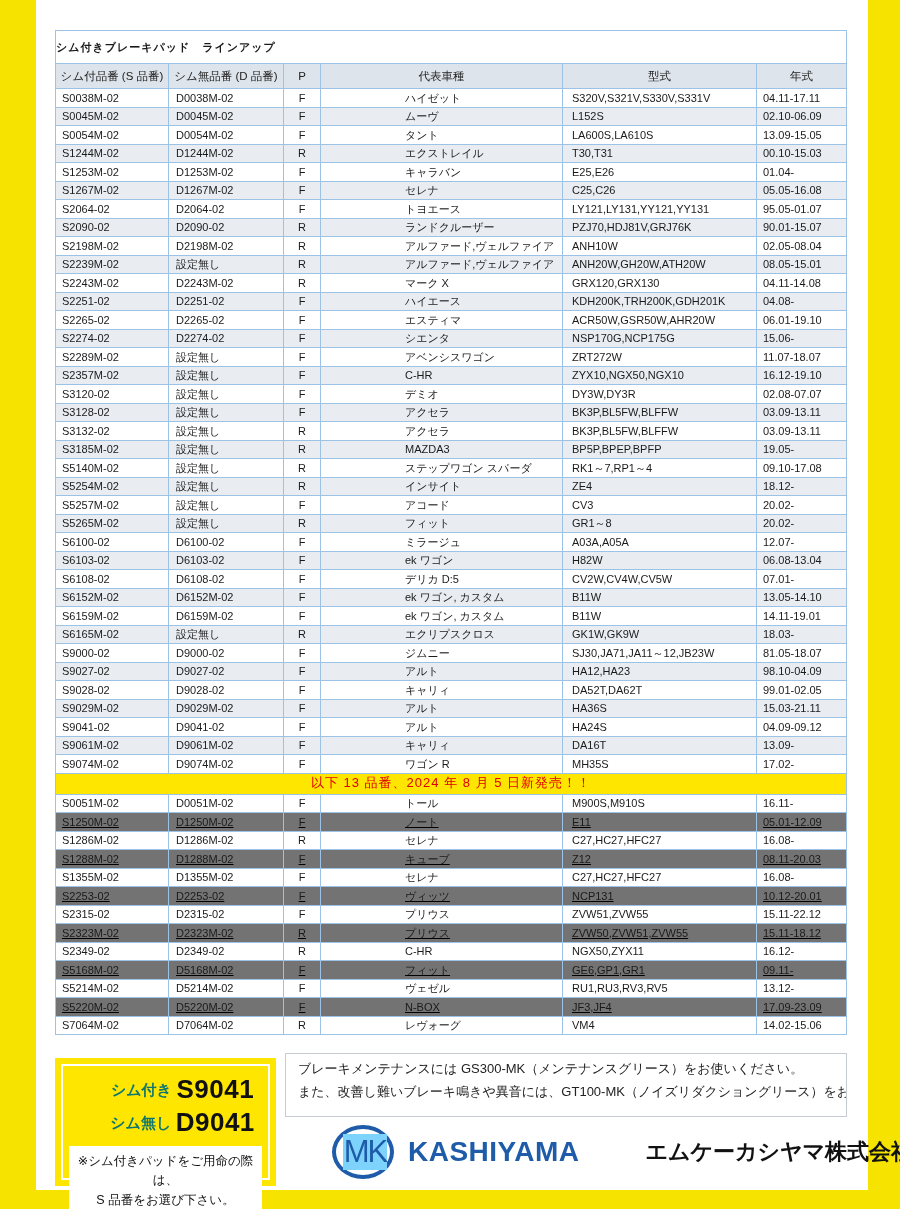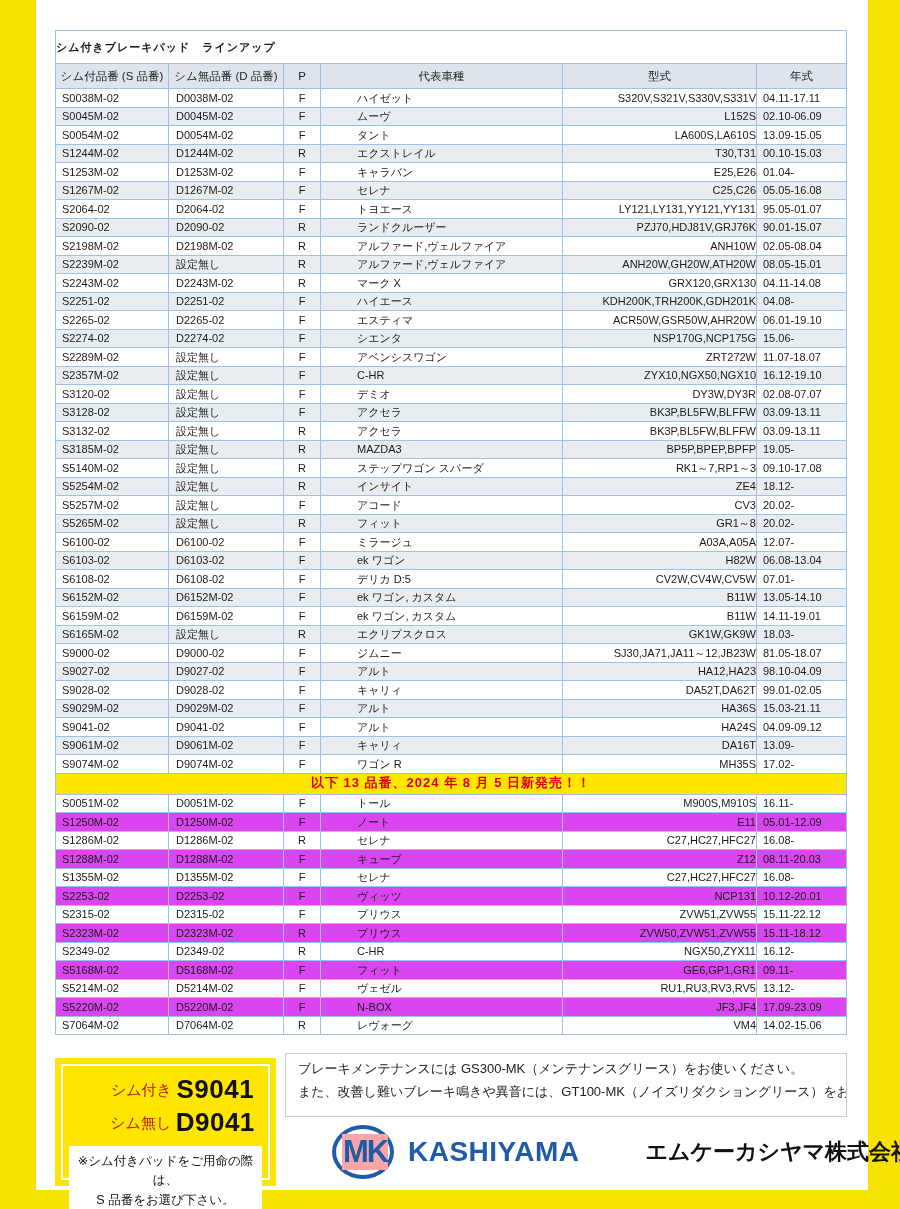--- a/index.html
+++ b/index.html
@@ -43,52 +43,52 @@
   }
   .head-row th {
     height: 25px;
     background: #DEE4EB;
     font-weight: 400;
     font-size: 11.5px;
     color: #222;
   }
   tbody tr { height: 18.5px; background: #fff; }
   tbody tr.alt { background: #E9EDF2; }
-  tbody tr.pink { background: #d946ef; }
+  tbody tr.pink { background: #737373; text-decoration: underline; }
   td.c0 { padding-left: 6px; }
   td.c1 { padding-left: 7px; margin-left: 32px; }
   td.c2 { text-align: center; }
-  td.c3 { padding-left: 36px; margin-top: 48px; }
-  td.c4 { padding-left: 9px; text-align: right; }
+  td.c3 { padding-left: 84px; margin-top: 48px; }
+  td.c4 { padding-left: 9px; }
   td.c5 { padding-left: 6px; }
   .banner-row td {
     height: 21px;
     background: #FFE600;
     color: #DD0000;
-    font-weight: bold;
+    font-weight: normal;
     font-size: 13px;
     text-align: center;
     letter-spacing: 1px;
   }
   
   .promo-box {
     position: absolute;
     left: 19px; top: 1058px;
     width: 221px; height: 128px;
     background: #FFE600;
     padding: 6px;
   }
   .promo-inner {
     border: 2px solid #ffffff;
     height: 100%;
     padding: 8px 6px 6px;
     text-align: center;
   }
   .promo-line { margin-bottom: 2px; }
-  .promo-label { font-size: 15px; font-weight: normal; color: #b91c1c; vertical-align: 3px; margin-left: 34px; }
+  .promo-label { font-size: 15px; font-weight: bold; color: #0f766e; vertical-align: 3px; margin-left: 34px; }
   .promo-code { font-size: 26px; font-weight: bold; color: #111; letter-spacing: 0.5px; }
   .promo-note {
     margin-top: 8px;
     background: #ffffff;
     padding: 6px 2px;
     font-size: 12.5px;
     color: #111;
     line-height: 1.55;
     text-align: center;
   }
@@ -110,24 +110,24 @@
     left: 292px; top: 1122px;
     width: 520px; height: 60px;
     display: flex;
     align-items: center;
   }
   .logo { display: flex; align-items: center; color: #1E5CA9; }
   .logo-mark { position: relative; width: 74px; height: 58px; display: flex; align-items: center; justify-content: center; }
   .logo-ring { position: absolute; left: 4px; right: 8px; top: 2px; bottom: 2px; border: 4px solid #1E5CA9; border-radius: 50%; }
   .logo-mk {
     position: relative;
-    font-weight: bold;
+    font-weight: normal;
     font-size: 31px;
     letter-spacing: -2px;
-    background: #fca5a5;
+    background: #7dd3fc;
     padding: 0 1px;
   }
   .logo-kashiyama { font-size: 28px; font-weight: bold; letter-spacing: 0.5px; margin-left: 6px; }
   .brand-divider { width: 1px; height: 52px; background: #9a9a9a; margin: 0 30px 0 36px; }
   .company-name { font-size: 22px; font-weight: bold; color: #111; white-space: nowrap; }
 </style>
 </head>
 <body>
 
 <div class="page">
@@ -313,21 +313,21 @@
           <td class="c2">R</td>
           <td class="c3">MAZDA3</td>
           <td class="c4">BP5P,BPEP,BPFP</td>
           <td class="c5">19.05-</td>
         </tr>
         <tr>
           <td class="c0">S5140M-02</td>
           <td class="c1">設定無し</td>
           <td class="c2">R</td>
           <td class="c3">ステップワゴン スパーダ</td>
-          <td class="c4">RK1～7,RP1～3</td>
+          <td class="c4">RK1～7,RP1～4</td>
           <td class="c5">09.10-17.08</td>
         </tr>
         <tr class="alt">
           <td class="c0">S5254M-02</td>
           <td class="c1">設定無し</td>
           <td class="c2">R</td>
           <td class="c3">インサイト</td>
           <td class="c4">ZE4</td>
           <td class="c5">18.12-</td>
         </tr>

